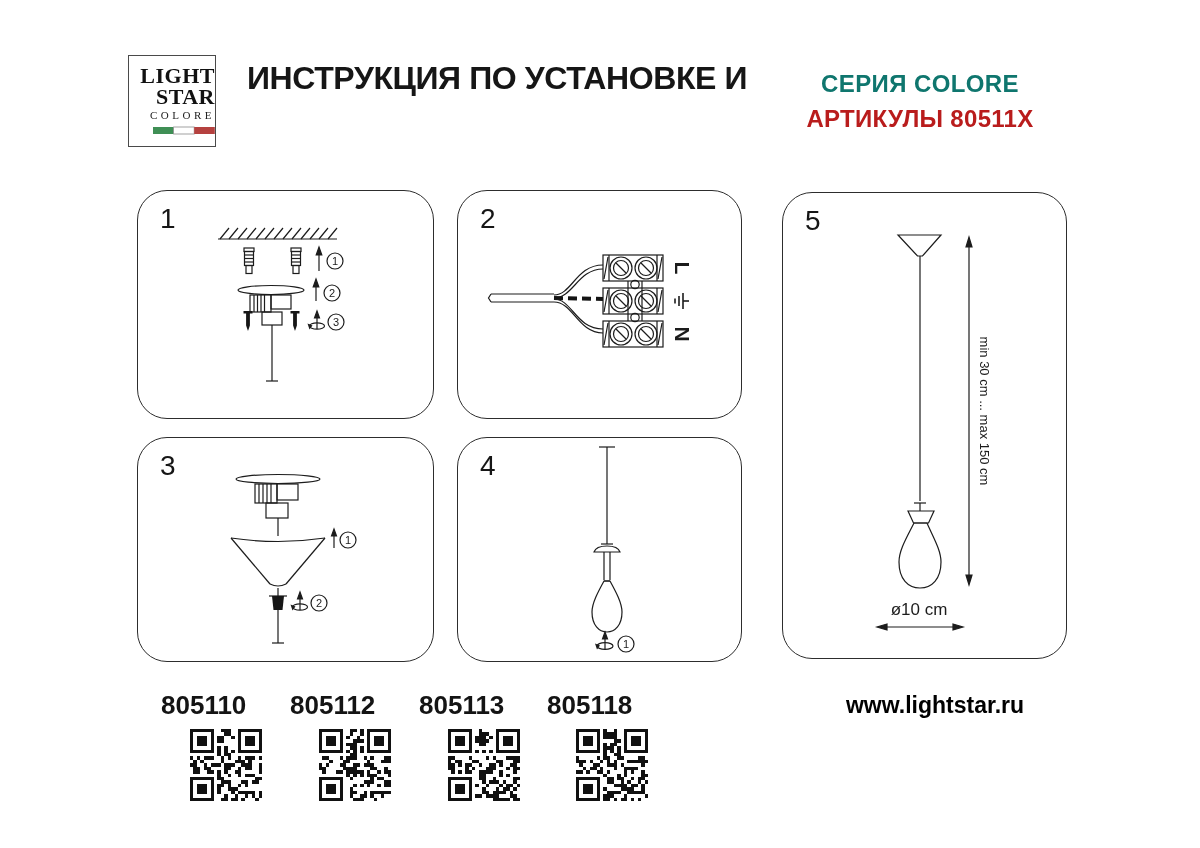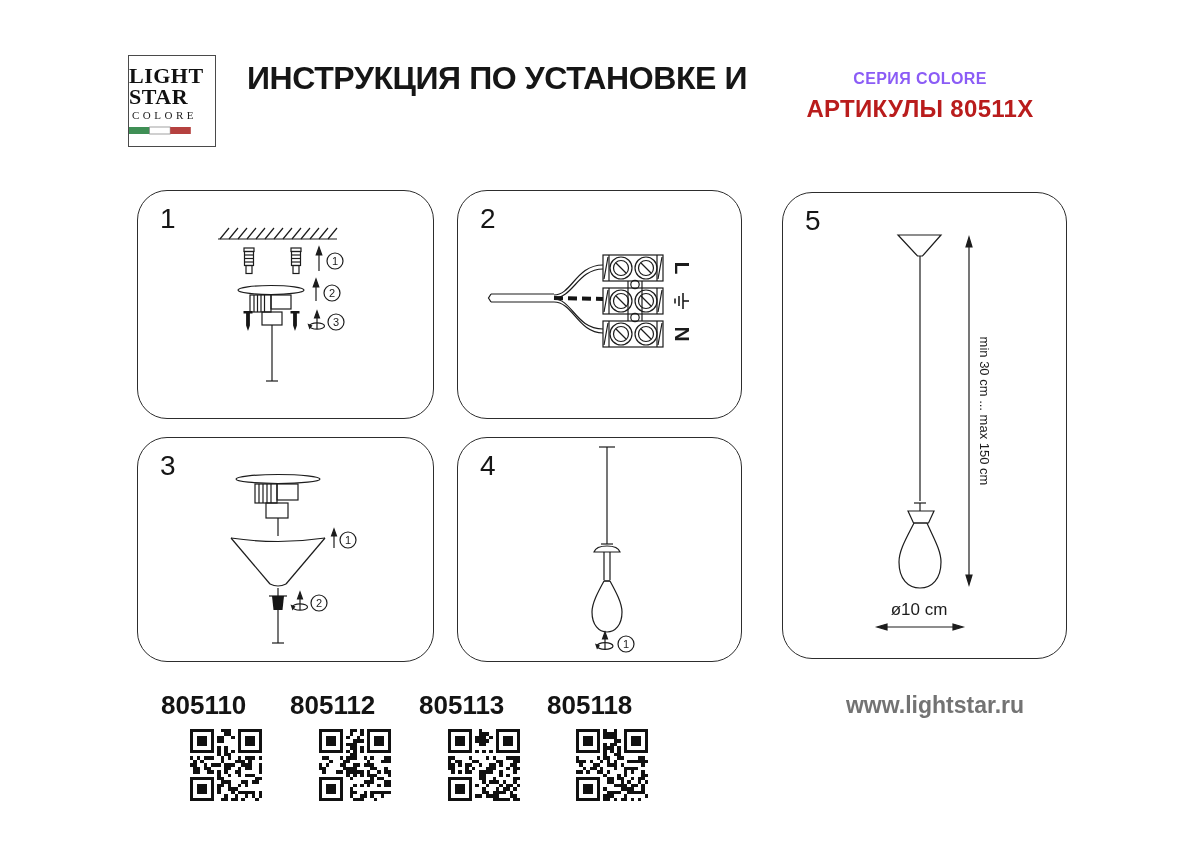--- a/index.html
+++ b/index.html
@@ -1,44 +1,44 @@
 <!DOCTYPE html>
 <html><head>
 <meta charset="utf-8">
 <style>
   html,body{margin:0;padding:0;background:#fff;}
   .page{position:relative;width:1200px;height:848px;background:#ffffff;overflow:hidden;
         font-family:"Liberation Sans",sans-serif;color:#1a1a1a;}
   
   .logo{position:absolute;left:128px;top:55px;width:86px;height:90px;border:1px solid #4a4a4a;
-        background:#fff;text-align:left;font-family:"Liberation Serif",serif;}
+        background:#fff;text-align:right;font-family:"Liberation Serif",serif;}
   .logo-word{font-weight:700;font-size:22px;line-height:21px;letter-spacing:.5px;color:#111;}
   .logo-word.first{margin-top:9px;}
   .logo-group{font-size:11px;letter-spacing:3.5px;color:#222;margin-top:2px;margin-left:3px;}
   .logo-flag{margin-top:4px;}
   .title{position:absolute;left:247px;top:62px;font-size:32px;font-weight:700;line-height:32px;
          letter-spacing:-0.4px;color:#161616;}
   .series-box{position:absolute;left:790px;top:70px;width:260px;text-align:center;}
-  .series{font-size:16px;font-weight:700;letter-spacing:.4px;color:#8b5cf6;}
+  .series{font-size:24px;font-weight:700;letter-spacing:.4px;color:#0f766e;}
   .articles{font-size:24px;font-weight:700;margin-top:7px;letter-spacing:.3px;color:#b91c1c;}
   
   .panel{position:absolute;border:1.6px solid #2d2d2d;border-radius:30px;background:#fff;}
   .p1{left:137px;top:190px;width:295px;height:227px;}
   .p2{left:457px;top:190px;width:283px;height:227px;}
   .p3{left:137px;top:437px;width:295px;height:223px;}
   .p4{left:457px;top:437px;width:283px;height:223px;}
   .p5{left:782px;top:192px;width:283px;height:465px;}
   .panel-num{position:absolute;left:22px;top:12px;font-size:28px;font-weight:400;color:#161616;}
   .panel svg.diagram{position:absolute;left:0;top:0;}
   
   .qr-col{position:absolute;width:130px;text-align:left;}
   .qr-code-label{font-size:26px;font-weight:700;color:#141414;}
   .qr-col svg{display:block;margin:8px auto 0;}
   .website{position:absolute;left:805px;top:692px;width:260px;text-align:center;
-           font-size:23px;font-weight:700;color:#737373;}
+           font-size:23px;font-weight:700;color:#000000;}
   text{font-family:"Liberation Sans",sans-serif;}
 </style>
 </head>
 <body>
 
 <div class="page">
 
   <div class="logo">
     <div class="logo-word first">LIGHT</div>
     <div class="logo-word">STAR</div>

